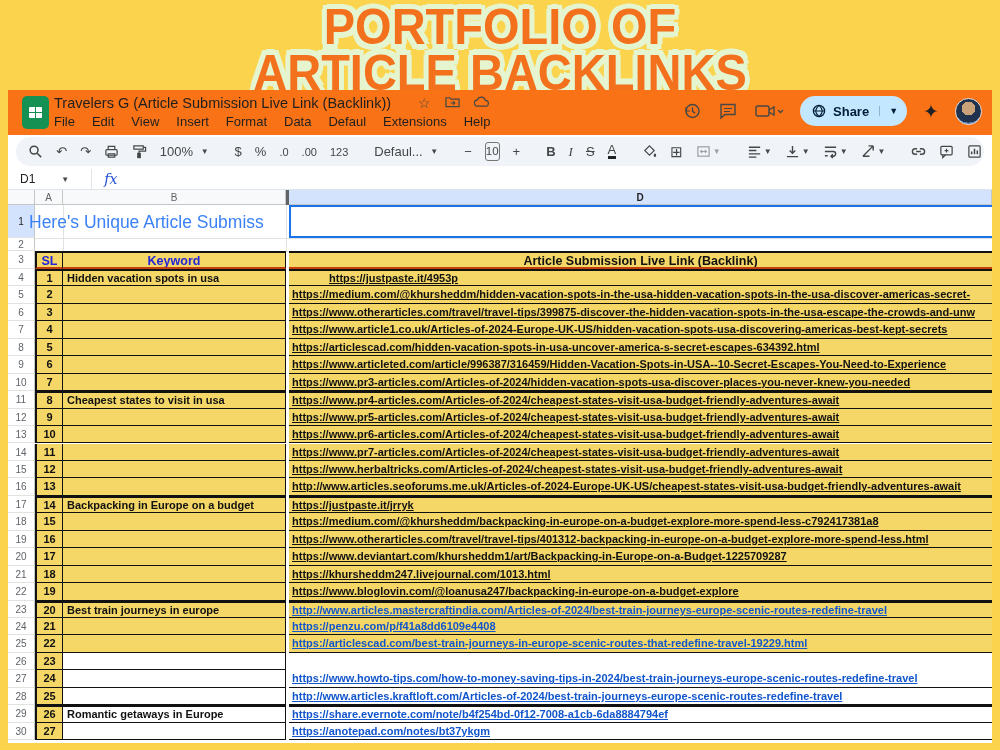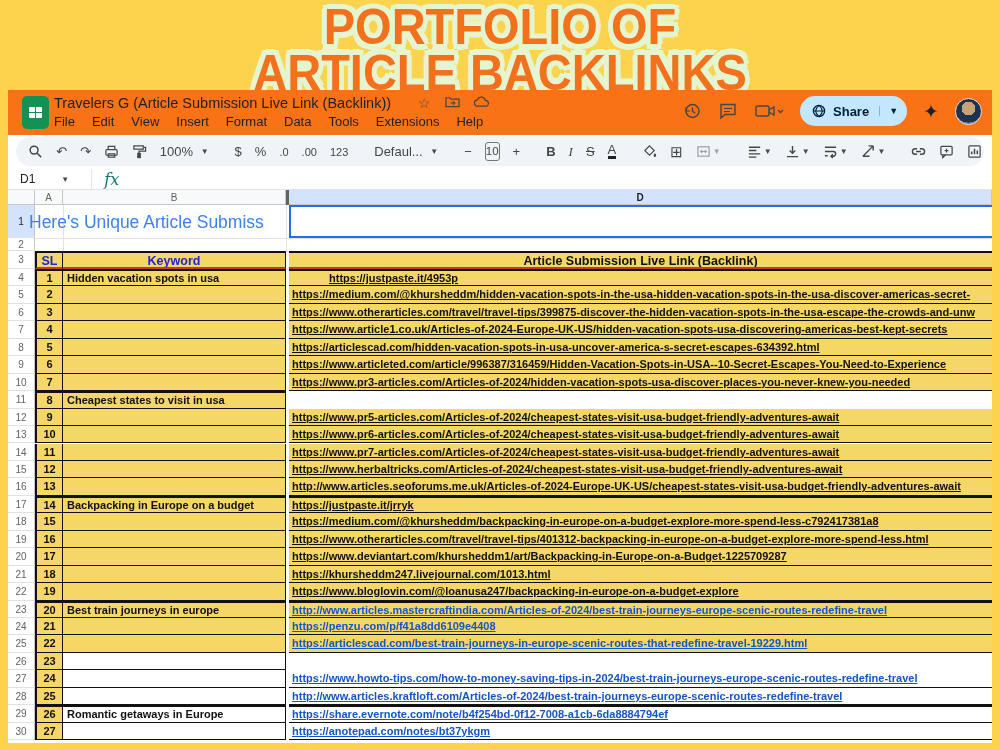--- a/index.html
+++ b/index.html
@@ -53,22 +53,22 @@
     text-align:center; line-height:17px; font-size:11.5px; }
   .bold-g { font-weight:bold; } .ital-g { font-style:italic; }
   .strike-g { text-decoration:line-through; } .tcolor-g { border-bottom:3px solid #202124; line-height:12px; }
   .dim { color:#9aa0a6; }
 
   
   #formulabar { position:absolute; left:0; top:79px; width:100%; height:21px;
     display:flex; align-items:center; border-bottom:1px solid #e0e3e7; background:#fff; }
   #namebox { width:90px; padding-left:12px; font-size:12px; color:#202124;
     display:flex; align-items:center; gap:26px; }
-  #fx { font-family:"DejaVu Serif", serif; font-style:italic; color:#0f766e;
-    font-size:16px; border-left:1px solid #e0e3e7; padding-left:12px; height:100%;
+  #fx { font-family:"DejaVu Serif", serif; font-style:italic; color:#1d4ed8;
+    font-size:14px; border-left:1px solid #e0e3e7; padding-left:12px; height:100%;
     display:flex; align-items:center; width:100%; }
 
   
   #gridarea { position:absolute; left:0; top:100px; width:984px; height:553px; background:#fff; }
   #corner { position:absolute; left:0; top:0; width:27px; height:15px;
     background:#F8F9FA; border-right:1px solid #c4c7c5; border-bottom:1px solid #c4c7c5; }
   .colhead { position:absolute; top:0; height:15px; background:#F8F9FA;
     border-right:1px solid #c4c7c5; border-bottom:1px solid #c4c7c5;
     font-size:10px; color:#5f6368; text-align:center; line-height:15px; }
   .colhead.sel { background:#D3E3FD; color:#1f1f1f; font-weight:bold; }
@@ -133,21 +133,21 @@
           </svg>
       </span>
     </div>
     <div id="menubar">
         <span>File</span>
         <span>Edit</span>
         <span>View</span>
         <span>Insert</span>
         <span>Format</span>
         <span>Data</span>
-        <span>Tools</span>
+        <span>Defaul</span>
         <span>Extensions</span>
         <span>Help</span>
       </div>
 
     <div id="appbar-right">
       <span class="hicon">
         <svg viewBox="0 0 20 20" fill="none" stroke="#444746" stroke-width="1.4">
             <circle cx="10.5" cy="10" r="6.5"></circle>
             <path d="M10.5 6.5 v3.8 l2.6 1.8"></path>
             <path d="M4 6 v4 h4" stroke-width="1.2"></path>
@@ -379,20 +379,21 @@
           <div class="cell url fill-yellow" style="line-height: 16.45px;"><a href="#">https://www.articleted.com/article/996387/316459/Hidden-Vacation-Spots-in-USA--10-Secret-Escapes-You-Need-to-Experience</a></div>
         </div>
         <div class="trow link-black" style="top: 183.7px; height: 17.45px;">
           <div class="cell sl" style="line-height: 16.45px;">7</div>
           <div class="cell kw fill-yellow" style="line-height: 16.45px;"></div>
           <div class="cell url fill-yellow" style="line-height: 16.45px;"><a href="#">https://www.pr3-articles.com/Articles-of-2024/hidden-vacation-spots-usa-discover-places-you-never-knew-you-needed</a></div>
         </div>
         <div class="trow gstart link-black" style="top: 201.15px; height: 17.45px;">
           <div class="cell sl" style="line-height: 15.45px;">8</div>
           <div class="cell kw fill-yellow" style="line-height: 15.45px;">Cheapest states to visit in usa</div>
+          <div class="cell url fill-yellow" style="line-height: 15.45px;"><a href="#">https://www.pr4-articles.com/Articles-of-2024/cheapest-states-visit-usa-budget-friendly-adventures-await</a></div>
         </div>
         <div class="trow link-black" style="top: 218.6px; height: 17.45px;">
           <div class="cell sl" style="line-height: 16.45px;">9</div>
           <div class="cell kw fill-yellow" style="line-height: 16.45px;"></div>
           <div class="cell url fill-yellow" style="line-height: 16.45px;"><a href="#">https://www.pr5-articles.com/Articles-of-2024/cheapest-states-visit-usa-budget-friendly-adventures-await</a></div>
         </div>
         <div class="trow link-black" style="top: 236.05px; height: 17.45px;">
           <div class="cell sl" style="line-height: 16.45px;">10</div>
           <div class="cell kw fill-yellow" style="line-height: 16.45px;"></div>
           <div class="cell url fill-yellow" style="line-height: 16.45px;"><a href="#">https://www.pr6-articles.com/Articles-of-2024/cheapest-states-visit-usa-budget-friendly-adventures-await</a></div>

